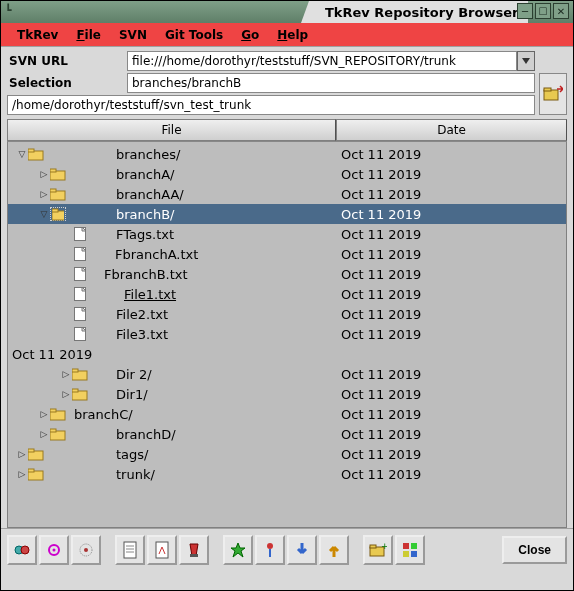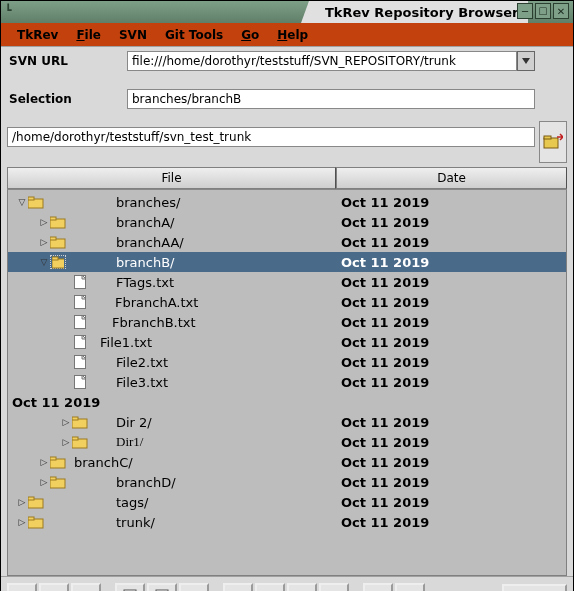--- a/index.html
+++ b/index.html
@@ -59,42 +59,42 @@
   }
   .wm-icon {
     position: absolute;
     left: 4px; top: 3px;
     width: 16px; height: 16px;
     color: #2a4030;
     font-size: 11px;
   }
   .menubar {
     height: 24px;
-    background: #c2410c;
+    background: #ef4444;
     border-bottom: 1px solid #a0a0a0;
     display: flex;
     align-items: center;
     padding: 0 8px;
     gap: 2px;
   }
   .menubar .menu {
     padding: 3px 8px;
     font-weight: bold;
     font-size: 12px;
     cursor: default;
   }
   .menubar .menu u { text-decoration: underline; }
   .fieldarea {
     background: #d9d9d9;
     padding: 4px 6px 2px 6px;
   }
   .fieldrow {
     display: flex;
     align-items: center;
-    margin-bottom: 18px;
+    margin-bottom: 2px;
   }
   .fieldlabel {
     width: 120px;
     font-weight: bold;
     font-size: 12px;
     padding-left: 2px;
   }
   .fieldinput {
     flex: 1;
     height: 20px;
@@ -165,21 +165,21 @@
   .folder-icon, .file-icon {
     width: 16px; height: 14px;
     display: inline-flex; align-items:center; justify-content:center;
   }
   .folder-icon svg, .file-icon svg { display:block; }
   .fname {
     display:inline-block;
     padding-left: 8px;
   }
   .fname-col { width: 329px; display:flex; align-items:center; }
-  .fdate { padding-left: 4px; font-weight: bold; }
+  .fdate { padding-left: 4px; }
   .dotted { border: 1px dotted #555; padding: 0 1px; }
   .toolbar {
     height: 42px;
     background: #d9d9d9;
     border-top: 1px solid #a0a0a0;
     display: flex;
     align-items: center;
     padding: 0 6px;
     gap: 2px;
   }
@@ -355,35 +355,35 @@
       <div class="row">
         <div class="fname-col">
           <span class="indent" style="width: 52px;"></span>
           <span class="twisty"></span>
           <span class="file-icon">
             <svg width="12" height="14">
               <rect x="0.5" y="0.5" width="11" height="13" fill="#fff" stroke="#777"></rect>
               <polygon points="8,0 12,4 8,4" fill="#ddd" stroke="#777"></polygon>
             </svg>
           </span>
-          <span class="fname" style="margin-left: 16px;">FbranchB.txt</span>
+          <span class="fname" style="margin-left: 8px;">FbranchB.txt</span>
         </div>
         <div class="fdate">Oct 11 2019</div>
       </div>
       <div class="row">
         <div class="fname-col">
           <span class="indent" style="width: 52px;"></span>
           <span class="twisty"></span>
           <span class="file-icon">
             <svg width="12" height="14">
               <rect x="0.5" y="0.5" width="11" height="13" fill="#fff" stroke="#777"></rect>
               <polygon points="8,0 12,4 8,4" fill="#ddd" stroke="#777"></polygon>
             </svg>
           </span>
-          <span class="fname" style="margin-left: 4px;">File1.txt</span>
+          <span class="fname" style="margin-left: 28px; text-decoration: underline;">File1.txt</span>
         </div>
         <div class="fdate">Oct 11 2019</div>
       </div>
       <div class="row">
         <div class="fname-col">
           <span class="indent" style="width: 52px;"></span>
           <span class="twisty"></span>
           <span class="file-icon">
             <svg width="12" height="14">
               <rect x="0.5" y="0.5" width="11" height="13" fill="#fff" stroke="#777"></rect>
@@ -428,21 +428,21 @@
       <div class="row">
         <div class="fname-col">
           <span class="indent" style="width: 52px;"></span>
           <span class="twisty">▷</span>
           <span class="folder-icon">
             <svg width="16" height="13">
               <rect x="0" y="3" width="15" height="9" fill="#f2d060" stroke="#9a7a20"></rect>
               <rect x="0" y="1" width="6" height="3" fill="#f2d060" stroke="#9a7a20"></rect>
             </svg>
           </span>
-          <span class="fname" style="margin-left: 20px; font-family: Liberation Serif, serif;">Dir1/</span>
+          <span class="fname" style="margin-left: 20px;">Dir1/</span>
         </div>
         <div class="fdate">Oct 11 2019</div>
       </div>
       <div class="row">
         <div class="fname-col">
           <span class="indent" style="width: 30px;"></span>
           <span class="twisty">▷</span>
           <span class="folder-icon">
             <svg width="16" height="13">
               <rect x="0" y="3" width="15" height="9" fill="#f2d060" stroke="#9a7a20"></rect>

